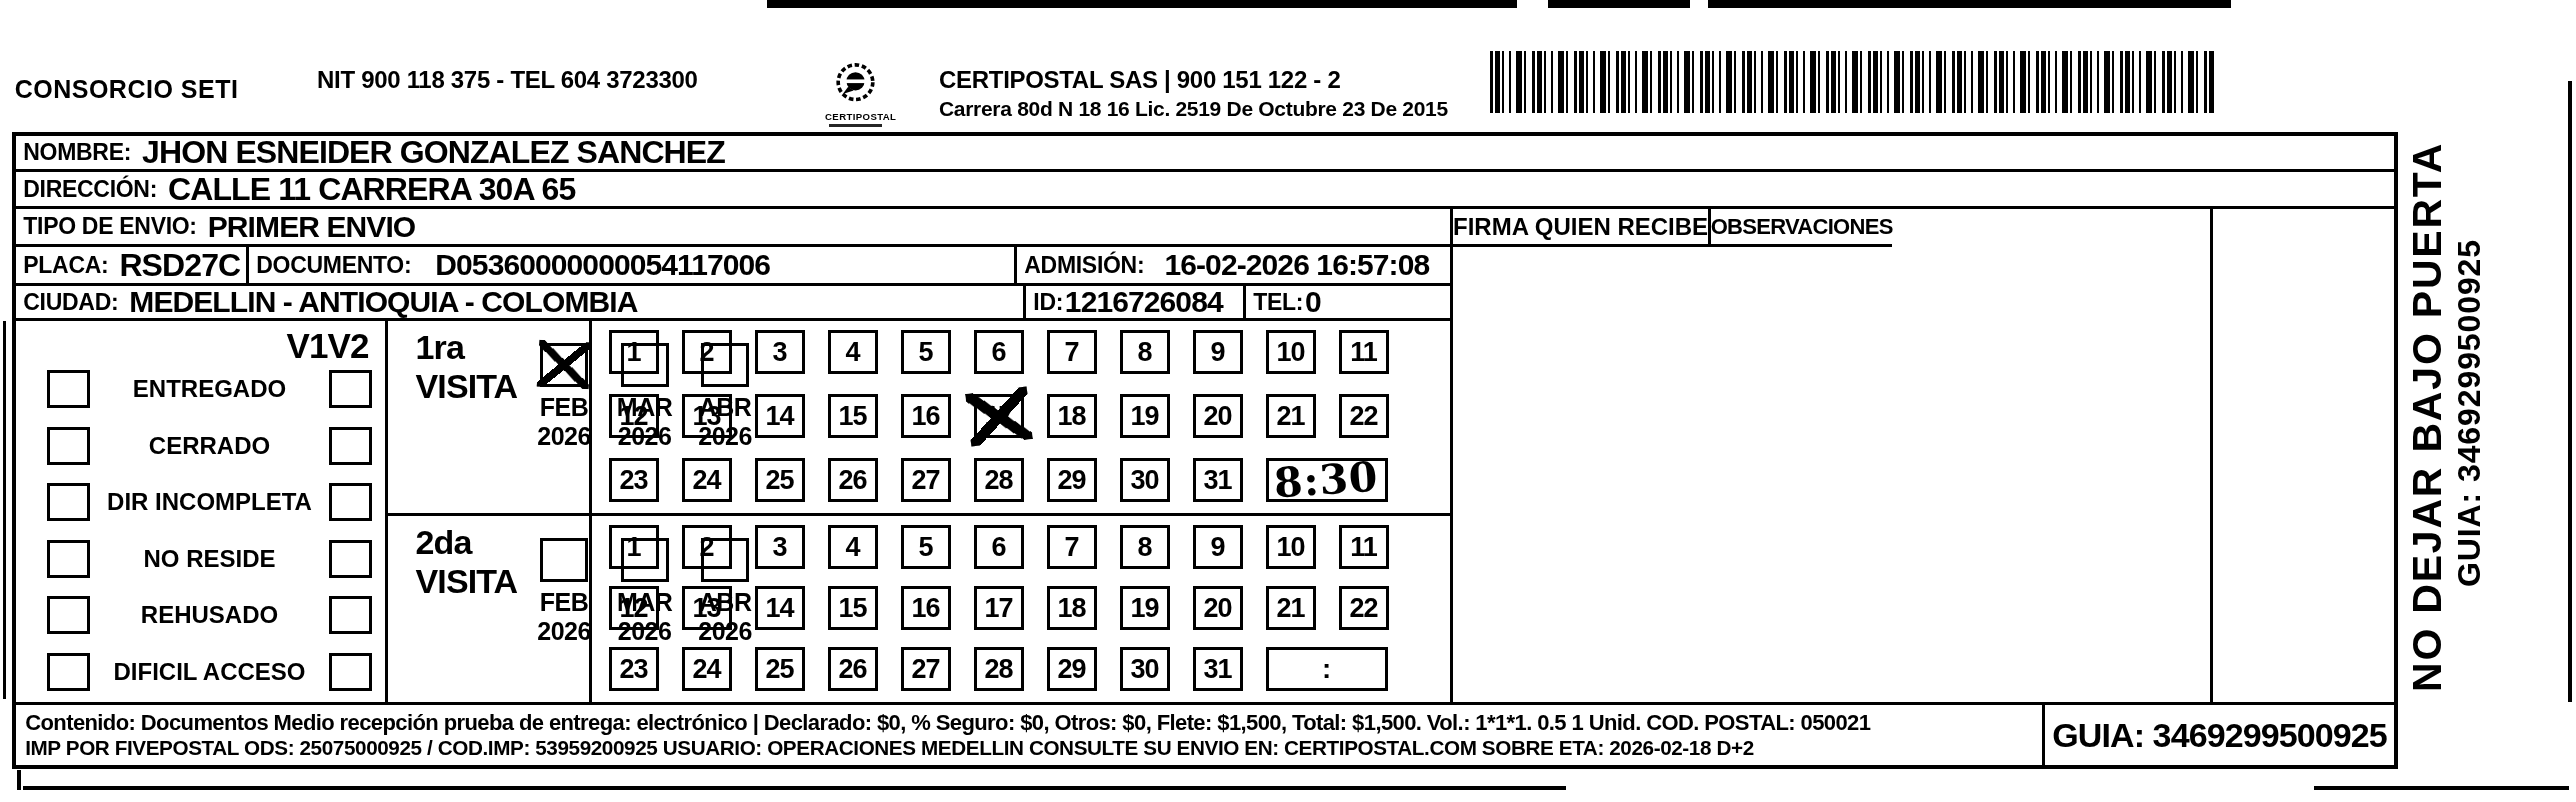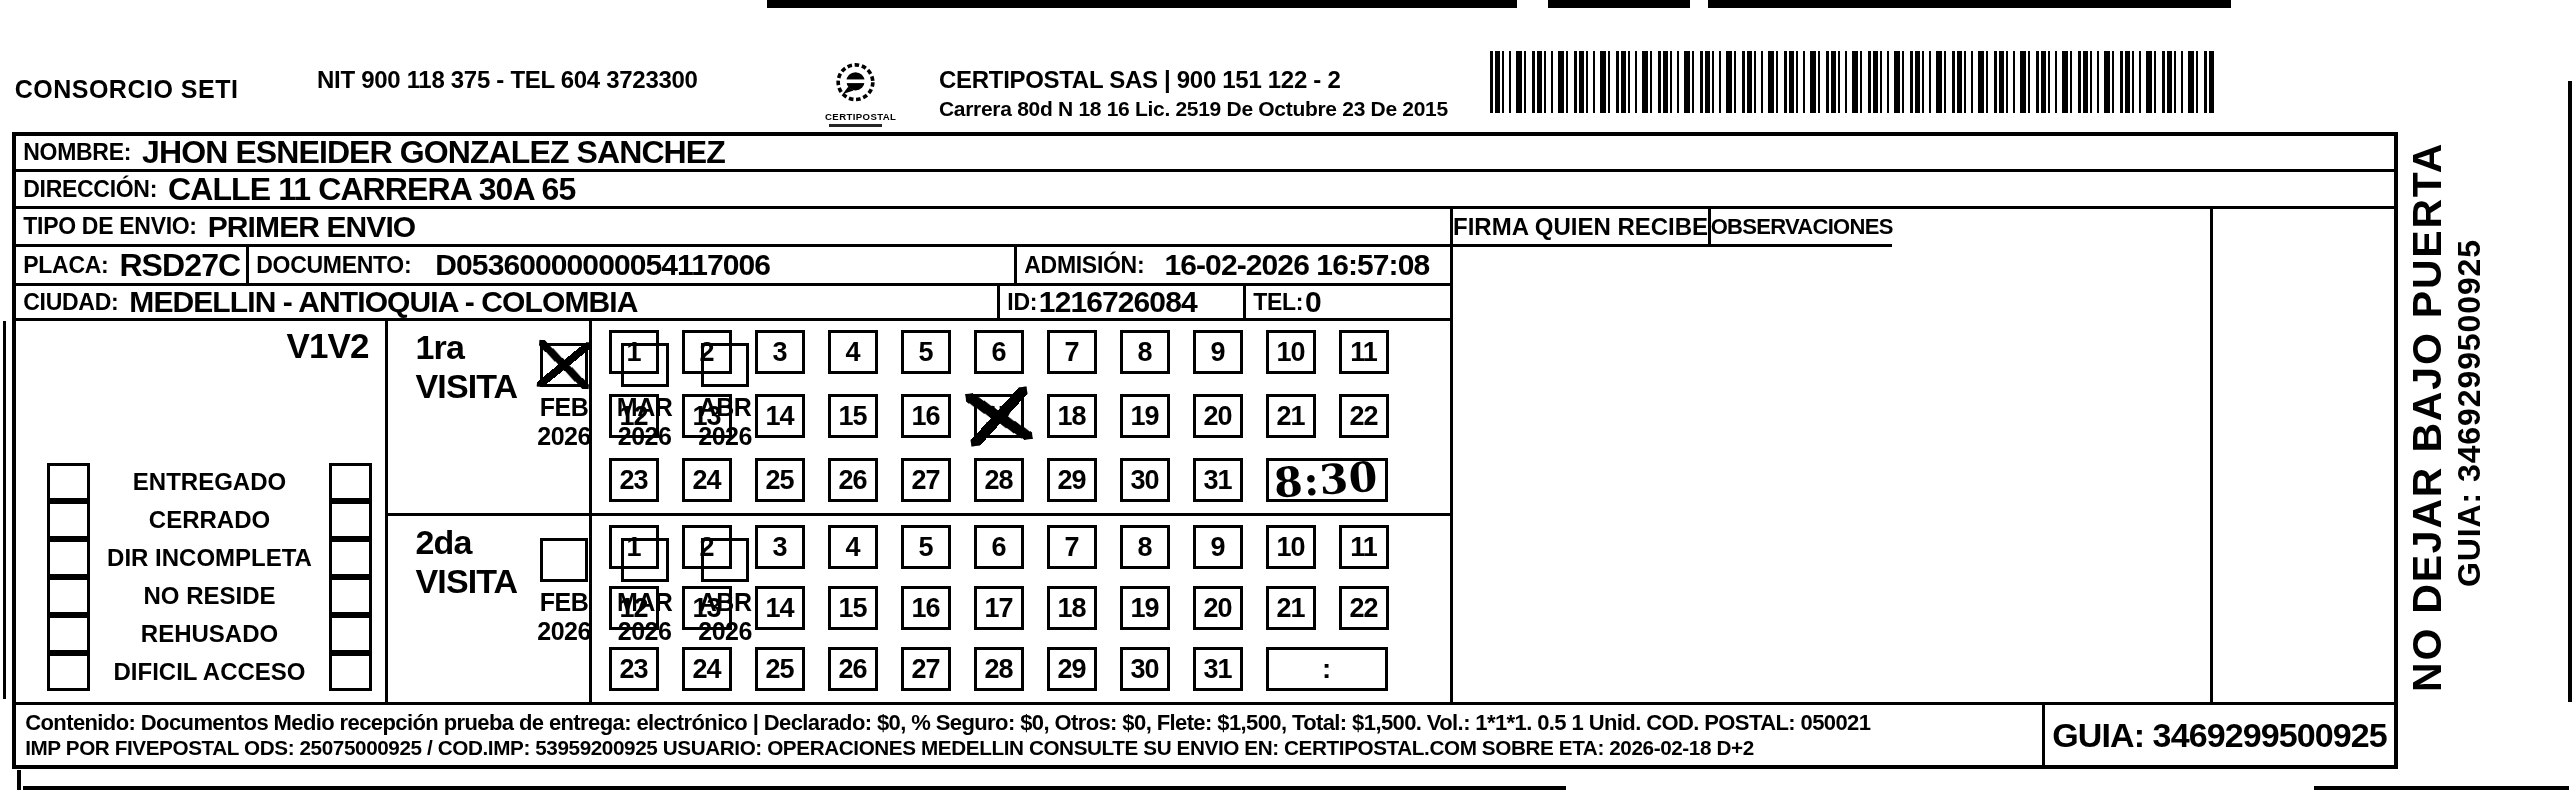--- a/index.html
+++ b/index.html
@@ -37,29 +37,29 @@
   .mid { flex:1; display:flex; min-height:0; }
   .mid-left { width:1434px; display:flex; flex-direction:column; }
   .r-tipo   { height:38px; border-bottom:3.7px solid #000; }
   .r-placa  { height:39px; border-bottom:3.7px solid #000; display:flex; align-items:stretch; }
   .r-ciudad { height:35px; border-bottom:3.7px solid #000; display:flex; align-items:stretch; }
   .cell { display:flex; align-items:center; padding-left:7.3px; white-space:nowrap; overflow:hidden; }
   .c-placa { width:230px; }
   .c-doc   { flex:1; border-left:3.7px solid #000;text-align:center; }
   .c-adm   { width:436px; border-left:3.7px solid #000; }
   .c-ciudad{ flex:1; }
-  .c-id    { width:246px; border-left:3.7px solid #000; }
+  .c-id    { width:220px; border-left:3.7px solid #000; }
   .c-tel   { width:207px; border-left:3.7px solid #000; }
   .vmid { font-size:30px; letter-spacing:-0.9px; }
 
   
   .visits { flex:1; display:flex; min-height:0; }
   .v1v2 { width:372px; border-right:3.7px solid #000; display:flex; flex-direction:column; padding:3.7px 0 7.3px; }
   .vhead { display:flex; justify-content:flex-end; padding:1.8px 16.5px 0 40px; font-size:35px; letter-spacing:-0.9px; }
-  .opts { flex:1; display:flex; flex-direction:column; justify-content:flex-end; padding:3.7px 0 3.7px; }
+  .opts { flex:1; display:flex; flex-direction:column; justify-content:space-between; padding:3.7px 0 3.7px; }
   .opt { display:flex; align-items:center; }
   .cb { border:3.7px solid #000; position:relative; flex:none; background:#fff; }
   .opt .cb { width:43px; height:38px; }
   .opt .cb.l { margin-left:31px; }
   .opt .cb.r { margin-right:13px; }
   .olabel { flex:1; text-align:center; font-size:24px; letter-spacing:0; }
 
   .visit-right { flex:1; display:flex; flex-direction:column; }
   .vhalf { display:flex; min-height:0; }
   .vhalf.first { height:195px; border-bottom:3.7px solid #000; }

